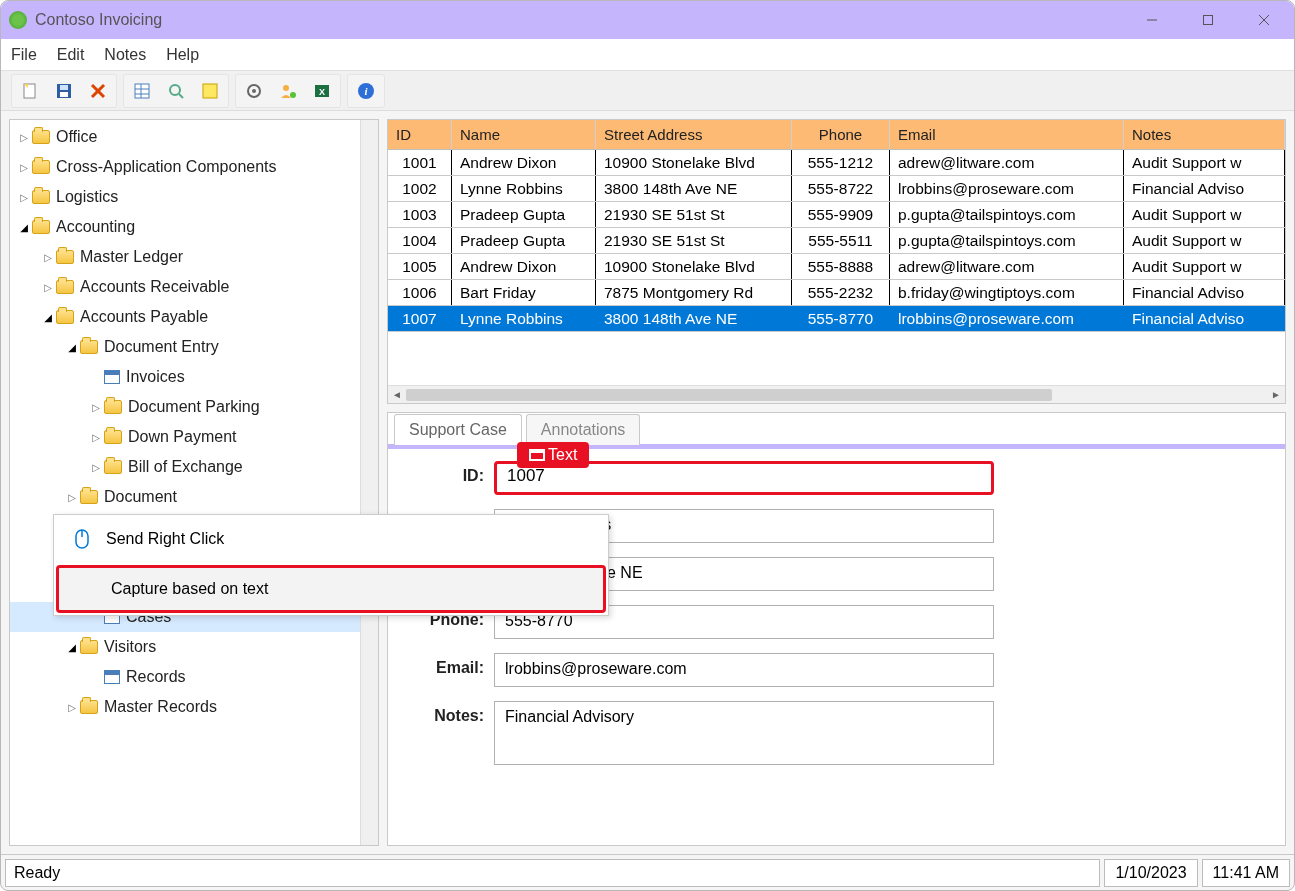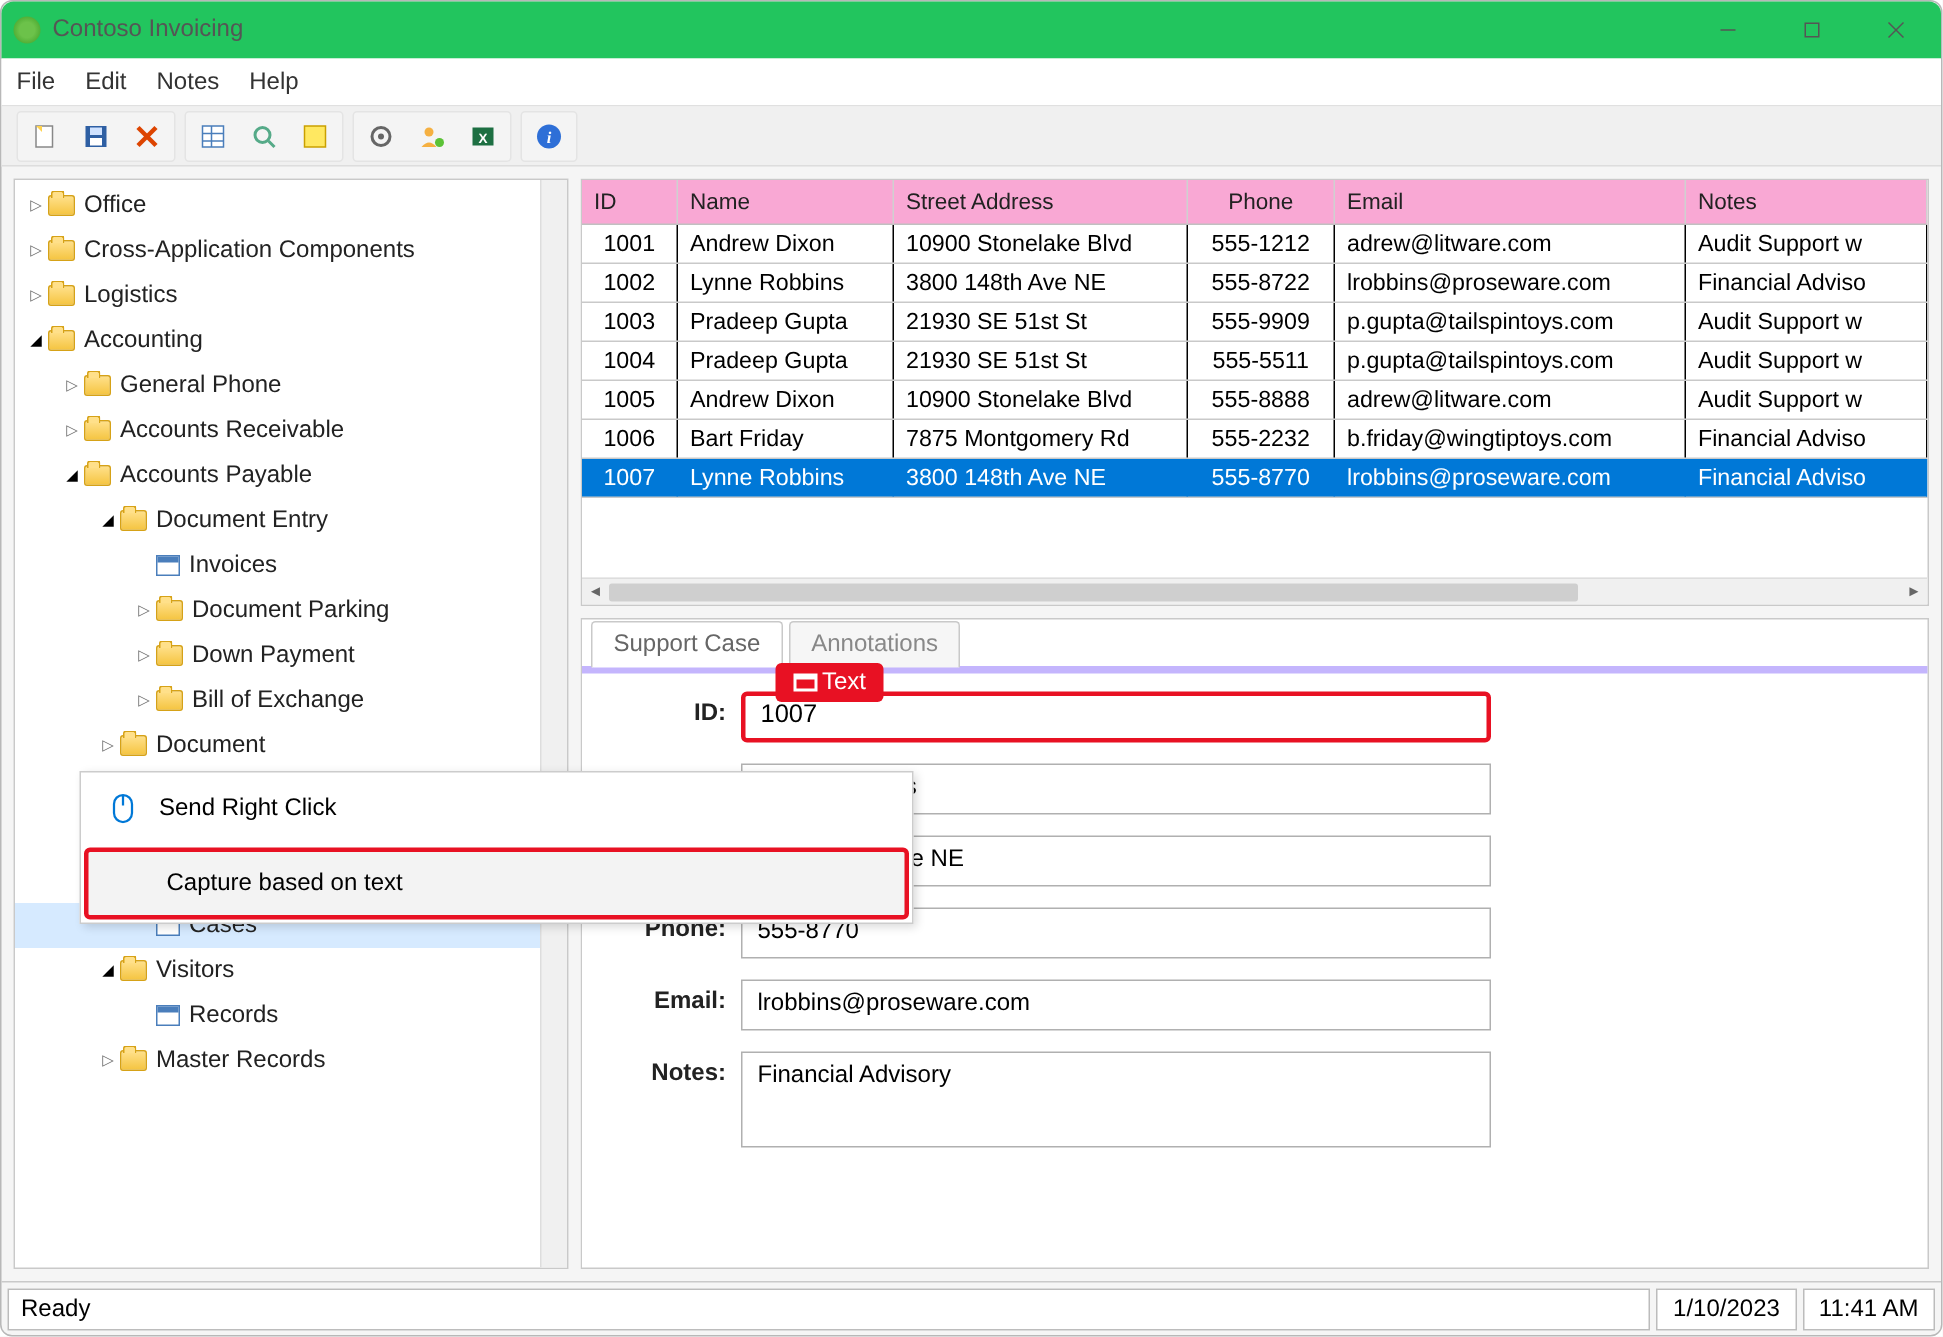--- a/index.html
+++ b/index.html
@@ -1,18 +1,18 @@
 <!DOCTYPE html>
 <html><head>
 <meta charset="utf-8">
 <style>
 * { box-sizing: border-box; margin: 0; padding: 0; }
 body { font-family: 'Segoe UI', Tahoma, sans-serif; font-size: 14px; background: #fff; color: #000; overflow: hidden; }
 .window { width: 1295px; height: 891px; border: 1px solid #b8b8b8; border-radius: 8px; display: flex; flex-direction: column; background: #f5f5f5; position: relative; }
-.titlebar { height: 38px; display: flex; align-items: center; padding: 0 8px; background: #22c55e; border-radius: 8px 8px 0 0; }
+.titlebar { height: 38px; display: flex; align-items: center; padding: 0 8px; background: #c4b5fd; border-radius: 8px 8px 0 0; }
 .titlebar-icon { width: 18px; height: 18px; background: radial-gradient(circle, #6cc24a 40%, #3a9d23 100%); border-radius: 50%; margin-right: 8px; }
 .titlebar-title { font-size: 16px; color: #555; flex: 1; }
 .titlebar-buttons { display: flex; gap: 12px; }
 .titlebar-btn { width: 44px; height: 30px; display: flex; align-items: center; justify-content: center; color: #555; }
 .titlebar-btn svg { width: 12px; height: 12px; }
 .menubar { height: 32px; display: flex; align-items: center; padding: 0 10px; gap: 20px; background: #fff; font-size: 16px; color: #333; border-bottom: 1px solid #e0e0e0; }
 .menubar span { cursor: default; }
 .toolbar { height: 40px; display: flex; align-items: center; padding: 4px 10px; gap: 6px; background: #f0f0f0; border-bottom: 1px solid #ddd; }
 .toolbar-group { display:flex; background:#f4f4f4; border:1px solid #e4e4e4; border-radius:3px; padding:2px; gap:2px;}
 .toolbar-btn { width: 32px; height: 28px; display:flex; align-items:center; justify-content:center; border-radius:2px; }
@@ -23,21 +23,21 @@
 .tree-item { display:flex; align-items:center; height:30px; padding-right:4px; white-space:nowrap; cursor:default;}
 .tree-item.selected { background:#d6eaff; }
 .caret { width:16px; height:16px; display:flex; align-items:center; justify-content:center; color:#707070; font-size:10px;}
 .caret.open { color:#000; }
 .folder-icon { width:18px; height:14px; margin-right:6px; display:inline-block; background:linear-gradient(#ffe08a,#f5c542); border:1px solid #d6a217; border-radius:2px; position:relative;}
 .folder-icon.closed::before { content:''; position:absolute; top:-4px; left:1px; width:7px; height:4px; background:#ffe08a; border:1px solid #d6a217; border-bottom:none; border-radius:2px 2px 0 0;}
 .table-icon { width:16px; height:14px; margin-right:6px; background:#fff; border:1px solid #4a7ebb; position:relative;}
 .table-icon::before{content:'';position:absolute;top:0;left:0;right:0;height:4px;background:#4a7ebb;}
 .right-pane { flex:1; display:flex; flex-direction:column; gap:8px; overflow:hidden; }
 .grid { height:285px; border:1px solid #c9c9c9; background:#fff; display:flex; flex-direction:column; overflow:hidden;}
-.grid-head { display:flex; background:#f9a8d4; border-bottom:1px solid #c0c0c0; height:30px; font-size:15px; }
+.grid-head { display:flex; background:#fdba74; border-bottom:1px solid #c0c0c0; height:30px; font-size:15px; }
 .gh { border-right:1px solid #d0d0d0; padding:4px 8px; display:flex; align-items:center; color:#222;}
 .grid-body { flex:1; overflow:hidden; }
 .grid-row { display:flex; height:26px; border-bottom:1px solid #c9c9c9; font-size:15.5px; }
 .gc { border-right:1px solid #000; display:flex; align-items:center; padding:0 8px; white-space:nowrap; overflow:hidden; }
 .grid-row.sel { background:#0078d7; color:#fff; }
 .grid-row.sel .gc{ border-right-color:#0078d7;}
 .grid-hscroll { height:18px; background:#f0f0f0; border-top:1px solid #ddd; display:flex; align-items:center; }
 .grid-hscroll .arrow{width:18px;text-align:center;color:#666;font-size:10px;}
 .grid-hscroll .thumb{flex:0 0 72%;height:12px;background:#cfcfcf;border-radius:2px;}
 .detail { flex:1; border:1px solid #c9c9c9; background:#fff; display:flex; flex-direction:column; }
@@ -192,21 +192,21 @@
             <span>Logistics</span>
           </div>
           <div class="tree-item ind0">
             <span class="caret open">◢</span>
             <span class="folder-icon closed"></span>
             <span>Accounting</span>
           </div>
           <div class="tree-item ind1">
             <span class="caret">▷</span>
             <span class="folder-icon closed"></span>
-            <span>General Phone</span>
+            <span>Master Ledger</span>
           </div>
           <div class="tree-item ind1">
             <span class="caret">▷</span>
             <span class="folder-icon closed"></span>
             <span>Accounts Receivable</span>
           </div>
           <div class="tree-item ind1">
             <span class="caret open">◢</span>
             <span class="folder-icon closed"></span>
             <span>Accounts Payable</span>

